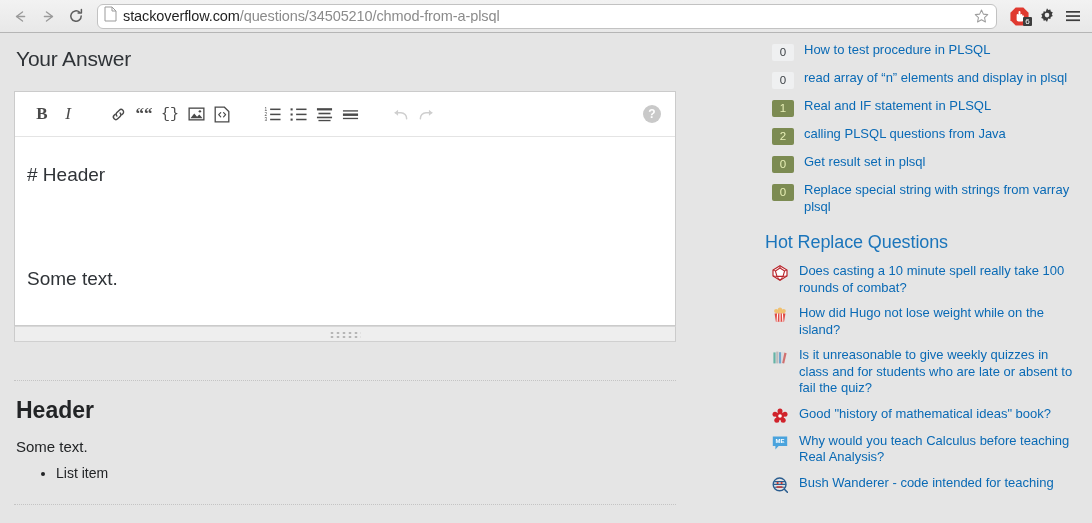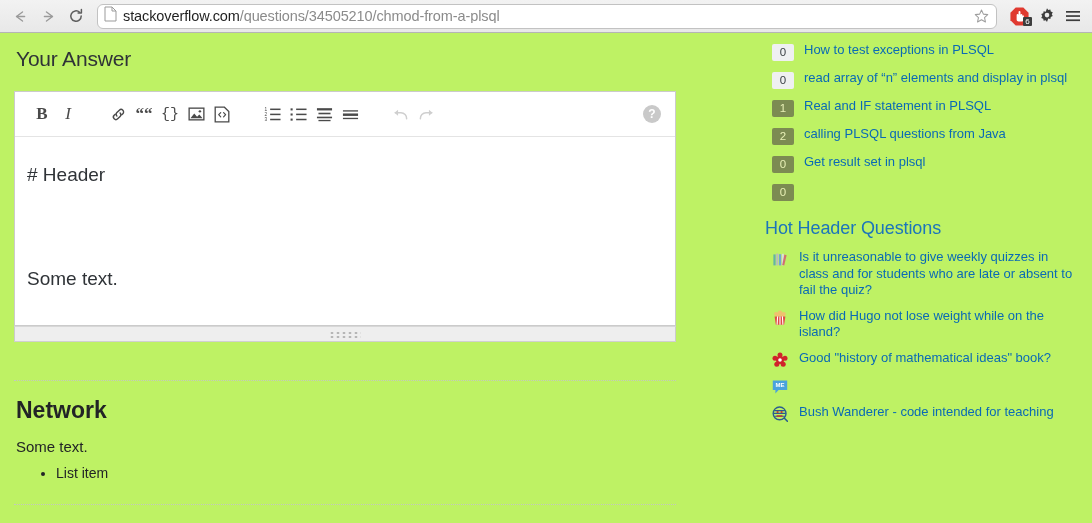--- a/index.html
+++ b/index.html
@@ -68,21 +68,21 @@
     border-radius: 1px;
     padding: 0 1px;
     font-family: "Liberation Sans", sans-serif;
   }
   .chrome-btn { width: 26px; display: flex; align-items: center; justify-content: center; color: #3c3c3c; flex: 0 0 auto;}
 
   
   .page {
     position: relative;
     height: 490px;
-    background: #bef264;
+    background: #e5e5e5;
   }
 
   .main-col {
     position: absolute;
     left: 0; top: 0;
     width: 690px;
     padding: 0 14px;
   }
 
   .answer-title {
@@ -410,70 +410,68 @@
 * List item</div>
     </div>
 
     <div class="grip">
       <div class="grip-dots"></div>
     </div>
 
     <div class="preview-sep"></div>
 
     <div class="preview">
-      <div class="pv-h1">Network</div>
+      <div class="pv-h1">Header</div>
       <p class="pv-p">Some text.</p>
       <ul class="pv-ul">
         <li>List item</li>
       </ul>
     </div>
 
     <div class="bottom-sep"></div>
   </div>
 
   <div class="sidebar">
 
     <div class="rel-item">
       <span class="vote zero">0</span>
-      <span class="rel-link">How to test exceptions in PLSQL</span>
+      <span class="rel-link">How to test procedure in PLSQL</span>
     </div>
     <div class="rel-item">
       <span class="vote zero">0</span>
       <span class="rel-link">read array of “n” elements and display in plsql</span>
     </div>
     <div class="rel-item">
       <span class="vote answered">1</span>
       <span class="rel-link">Real and IF statement in PLSQL</span>
     </div>
     <div class="rel-item">
       <span class="vote answered">2</span>
       <span class="rel-link">calling PLSQL questions from Java</span>
     </div>
     <div class="rel-item">
       <span class="vote answered">0</span>
       <span class="rel-link">Get result set in plsql</span>
     </div>
     <div class="rel-item">
       <span class="vote answered">0</span>
-    </div>
-
-    <h3 class="hnq-title">Hot Header Questions</h3>
-
+      <span class="rel-link">Replace special string with strings from varray plsql</span>
+    </div>
+
+    <h3 class="hnq-title">Hot Replace Questions</h3>
 
     <div class="hnq-item">
       <span class="hnq-ico">
         <svg width="16" height="16" viewBox="0 0 16 16">
-            <rect x="1.4" y="3.4" width="2.2" height="11" fill="#66b3a6"></rect>
-            <rect x="4.2" y="2.6" width="2.2" height="11.8" fill="#bcbcbc"></rect>
-            <rect x="7" y="3.2" width="2.2" height="11.2" fill="#6fa8d0"></rect>
-            <rect x="9.8" y="2.8" width="2" height="11.6" fill="#dcdcdc"></rect>
-            <path d="M12.4 3.6 l2.2.6 -2.4 10.2 -2-.5z" fill="#d07070"></path>
+            <path d="M8 .8 L15 5 v6 L8 15.2 L1 11 V5z" fill="#fff" stroke="#b8242a" stroke-width="1.2"></path>
+            <path d="M8 3 L12.6 6 L11 11.4 H5 L3.4 6z" fill="none" stroke="#b8242a" stroke-width="1.1"></path>
+            <path d="M8 3 V.9 M3.4 6 L1 5 M12.6 6 L15 5 M5 11.4 L1 11 M11 11.4 L15 11 M8 15.2 L5 11.4 M8 15.2 L11 11.4" stroke="#b8242a" stroke-width=".9"></path>
           </svg>
       </span>
-      <span class="hnq-link">Is it unreasonable to give weekly quizzes in class and for students who are late or absent to fail the quiz?</span>
+      <span class="hnq-link">Does casting a 10 minute spell really take 100 rounds of combat?</span>
     </div>
 
     <div class="hnq-item">
       <span class="hnq-ico">
         <svg width="16" height="16" viewBox="0 0 16 16">
             <g fill="#f0c070">
               <circle cx="4.2" cy="4" r="2.1"></circle>
               <circle cx="8" cy="2.7" r="2.2"></circle>
               <circle cx="11.7" cy="4.1" r="2.1"></circle>
               <circle cx="6" cy="5.4" r="1.9"></circle>
@@ -482,20 +480,33 @@
             <path d="M2.6 6.4 h10.8 l-1.3 8.4 h-8.2z" fill="#e04a44"></path>
             <path d="M5.6 6.4 l-.5 8.4 M8 6.4 v8.4 M10.4 6.4 l.5 8.4" stroke="#ffffff" stroke-width="1.1"></path>
           </svg>
       </span>
       <span class="hnq-link">How did Hugo not lose weight while on the island?</span>
     </div>
 
     <div class="hnq-item">
       <span class="hnq-ico">
         <svg width="16" height="16" viewBox="0 0 16 16">
+            <rect x="1.4" y="3.4" width="2.2" height="11" fill="#66b3a6"></rect>
+            <rect x="4.2" y="2.6" width="2.2" height="11.8" fill="#bcbcbc"></rect>
+            <rect x="7" y="3.2" width="2.2" height="11.2" fill="#6fa8d0"></rect>
+            <rect x="9.8" y="2.8" width="2" height="11.6" fill="#dcdcdc"></rect>
+            <path d="M12.4 3.6 l2.2.6 -2.4 10.2 -2-.5z" fill="#d07070"></path>
+          </svg>
+      </span>
+      <span class="hnq-link">Is it unreasonable to give weekly quizzes in class and for students who are late or absent to fail the quiz?</span>
+    </div>
+
+    <div class="hnq-item">
+      <span class="hnq-ico">
+        <svg width="16" height="16" viewBox="0 0 16 16">
             <g fill="#d0232b">
               <circle cx="8" cy="2.9" r="2.5"></circle>
               <circle cx="13" cy="6.3" r="2.5"></circle>
               <circle cx="11.2" cy="12.2" r="2.5"></circle>
               <circle cx="4.8" cy="12.2" r="2.5"></circle>
               <circle cx="3" cy="6.3" r="2.5"></circle>
               <circle cx="8" cy="8" r="4"></circle>
             </g>
             <circle cx="8" cy="8" r="1.8" fill="#ffffff"></circle>
           </svg>
@@ -503,20 +514,21 @@
       <span class="hnq-link">Good "history of mathematical ideas" book?</span>
     </div>
 
     <div class="hnq-item">
       <span class="hnq-ico">
         <svg width="16" height="16" viewBox="0 0 16 16">
             <path d="M.8 1.4 h14.4 v9.6 h-8.6 l-3.2 3.4 v-3.4 h-2.6z" fill="#4aa3dd"></path>
             <text x="8" y="8.4" font-size="6" font-family="Liberation Sans, sans-serif" font-weight="bold" fill="#ffffff" text-anchor="middle">ME</text>
           </svg>
       </span>
+      <span class="hnq-link">Why would you teach Calculus before teaching Real Analysis?</span>
     </div>
 
     <div class="hnq-item">
       <span class="hnq-ico">
         <svg width="16" height="16" viewBox="0 0 16 16">
             <circle cx="7.6" cy="7.4" r="6.4" fill="none" stroke="#2a5d8f" stroke-width="1.4"></circle>
             <path d="M2.2 4.6 h10.8 M1.4 7.4 h12.4 M2.2 10.2 h10.8" stroke="#2a5d8f" stroke-width="1.1"></path>
             <circle cx="5.6" cy="6" r="1.1" fill="#c8352f"></circle>
             <circle cx="9.6" cy="6" r="1.1" fill="#c8352f"></circle>
             <path d="M5 10 h5" stroke="#c8352f" stroke-width="1.4" stroke-linecap="round"></path>

